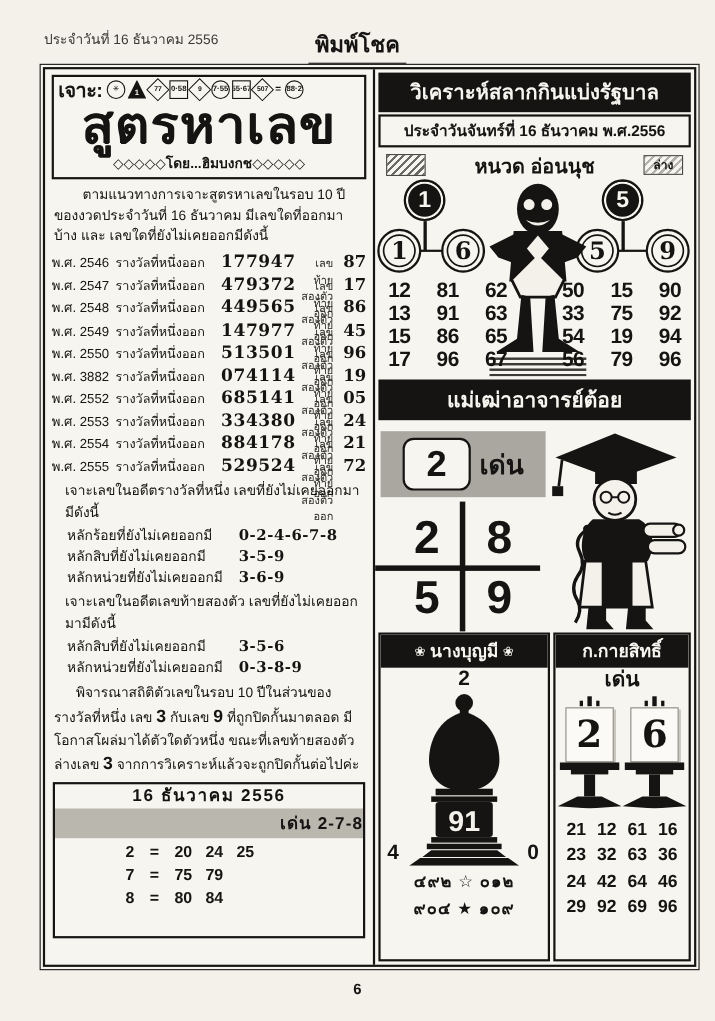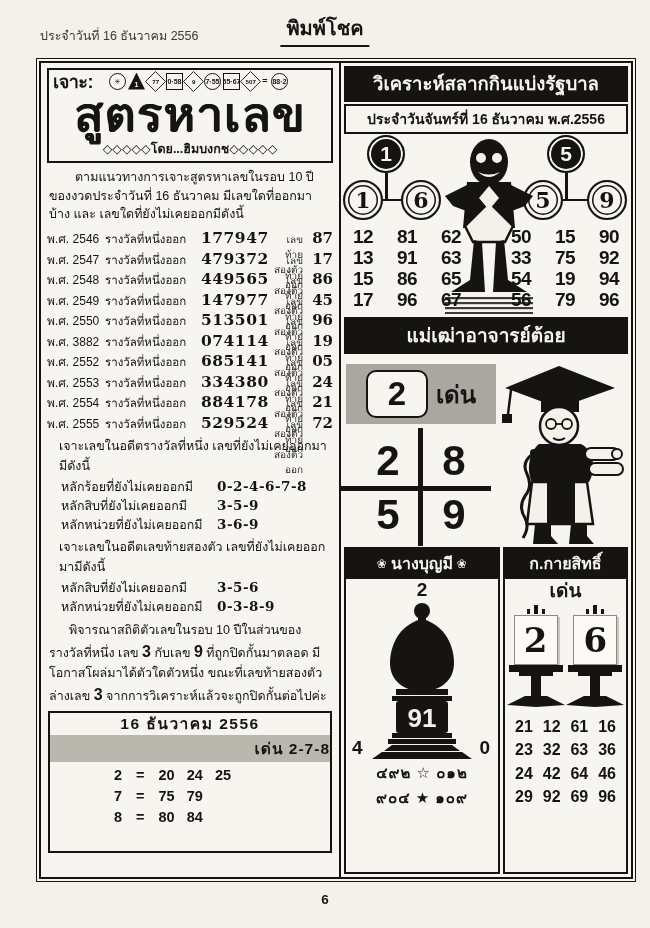--- a/index.html
+++ b/index.html
@@ -12,31 +12,31 @@
   html,body{width:650px;height:928px;overflow:hidden;}
   body{
     background:var(--paper);
     color:var(--ink);
     font-family:"Liberation Sans","DejaVu Sans",sans-serif;
     position:relative;
   }
   .serif{font-family:"DejaVu Serif","Liberation Serif",serif;}
   
   .date-line{position:absolute;left:40px;top:26px;font-size:12.5px;color:#3a3935;}
-  .masthead{position:absolute;left:50%;top:12px;transform:translateX(-50%);
+  .masthead{position:absolute;left:50%;top:24px;transform:translateX(-50%);
     font-size:20px;font-weight:900;border-bottom:2.5px solid var(--ink);padding:0 6px 1px;}
   
   .outer{position:absolute;left:36px;top:58px;width:600px;height:824px;
     border:1.5px solid var(--ink);padding:2px;background:var(--paper2);}
   .inner{border:2.5px solid var(--ink);height:100%;display:flex;}
   .col-left{width:300px;border-right:2.5px solid var(--ink);padding:4px 6px 2px;overflow:hidden;}
   .col-right{flex:1;display:flex;flex-direction:column;overflow:hidden;}
   
   .logo-box{border:2px solid var(--ink);padding:1px 4px 2px;margin:1px 0 2px;}
-  .logo-top{display:flex;align-items:center;gap:16px;height:20px;}
+  .logo-top{display:flex;align-items:center;gap:4px;height:20px;}
   .logo-jah{font-weight:900;font-size:18px;letter-spacing:-0.5px;}
   .badges{display:flex;align-items:center;gap:2px;}
   .badge{width:17px;height:17px;border:1.2px solid var(--ink);display:flex;align-items:center;
      justify-content:center;font-size:7px;font-weight:700;line-height:1;overflow:hidden;background:var(--paper2);}
   .badge.circle{border-radius:50%;}
   .badge.diamond{transform:rotate(45deg) scale(.88);}
   .badge.diamond>span{transform:rotate(-45deg);}
   .badge.triangle{border:none;clip-path:polygon(50% 0,100% 100%,0 100%);background:var(--ink);color:var(--paper2);padding-top:6px;}
   .badge.plain{border:none;width:8px;background:none;font-size:9px;}
   .logo-title{font-size:48px;font-weight:400;text-align:center;line-height:1.02;letter-spacing:1px;
@@ -297,20 +297,25 @@
       </div>
 
     </div>
   </div>
 
   <div class="col-right">
 
     <div class="r-header">วิเคราะห์สลากกินแบ่งรัฐบาล</div>
     <div class="r-sub">ประจำวันจันทร์ที่ 16 ธันวาคม พ.ศ.2556</div>
 
+    <div class="nuad-row">
+      <span class="hatch"></span>
+      <span class="nuad-title">หนวด อ่อนนุช</span>
+      <span class="lower-tag">ล่าง</span>
+    </div>
 
     <div class="nuad-diagram">
       <div class="c-big" style="left:26px;top:1px;">1</div>
       <div class="c-big" style="left:206px;top:1px;">5</div>
       <div class="link-v" style="left:44px;top:39px;width:2.5px;height:27px;"></div>
       <div class="link-h" style="left:40px;top:64.5px;width:22px;height:2.5px;"></div>
       <div class="link-v" style="left:224px;top:39px;width:2.5px;height:27px;"></div>
       <div class="link-h" style="left:220px;top:64.5px;width:28px;height:2.5px;"></div>
       <div class="c-small" style="left:2px;top:46px;">1</div>
       <div class="c-small" style="left:60px;top:46px;">6</div>

